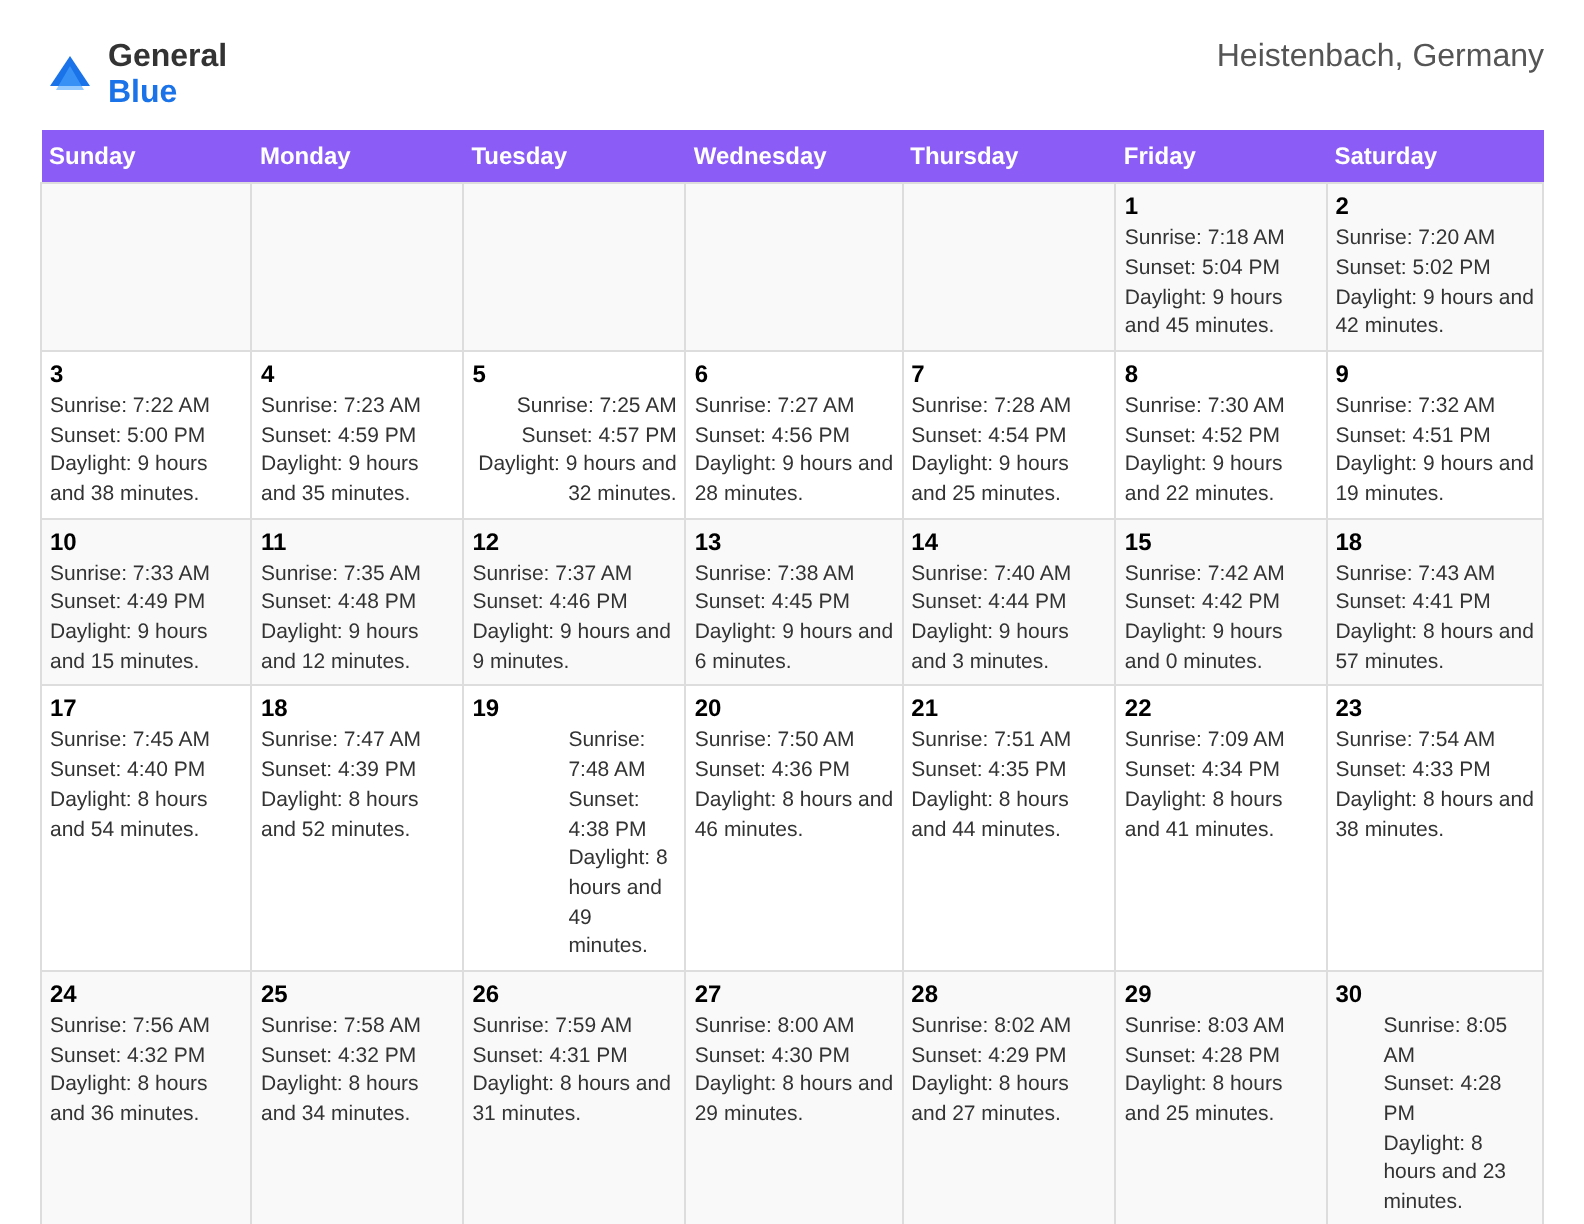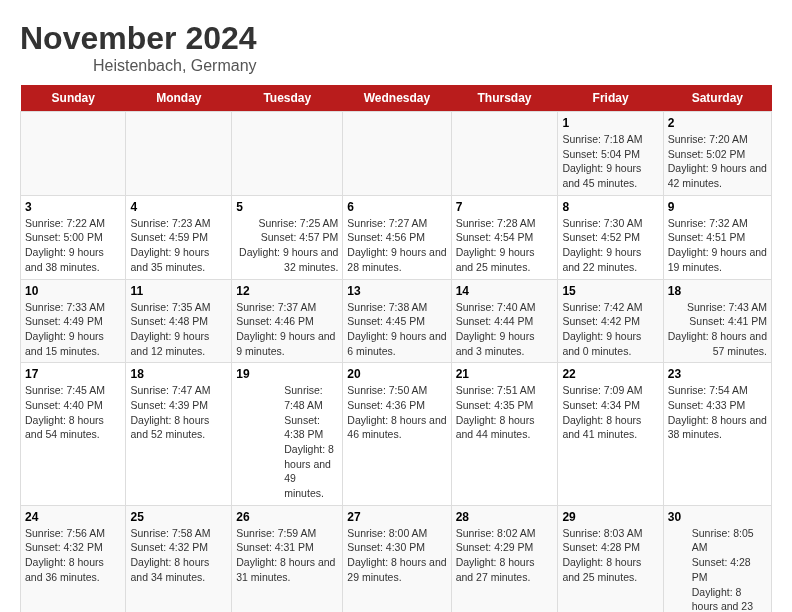--- a/index.html
+++ b/index.html
@@ -51,24 +51,24 @@
     .location {
       font-size: 16px;
       color: #555;
     }
     table {
       width: 100%;
       border-collapse: collapse;
       font-size: 11px;
     }
     thead tr th {
-      background-color: #b91c1c;
+      background-color: #8b5cf6;
       color: white;
       padding: 6px 4px;
-      text-align: center;
+      text-align: left;
       font-size: 12px;
       font-weight: bold;
     }
     tbody tr td {
       border: 1px solid #ddd;
       vertical-align: top;
       padding: 4px;
       width: 113px;
       min-height: 80px;
       background: #fff;
@@ -88,22 +88,31 @@
     .day-info {
       font-size: 10.5px;
       color: #333;
       line-height: 1.4;
     }
   </style>
 </head>
 <body>
 
 <div class="header">
+  <div class="logo">
+    <svg class="logo-icon" viewBox="0 0 30 30" xmlns="http://www.w3.org/2000/svg">
+      <polygon points="15,5 25,20 5,20" fill="#1a73e8"></polygon>
+      <polygon points="15,10 22,22 8,22" fill="#4da6ff" opacity="0.6"></polygon>
+    </svg>
+    <div class="logo-text">
+      <span class="logo-general">General</span>
+      <span class="logo-blue">Blue</span>
+    </div>
+  </div>
   <div class="title-area">
-    <div class="month-title">November 2024</div>
     <div class="location">Heistenbach, Germany</div>
   </div>
 </div>
 
 <table>
   <thead>
     <tr>
     <th>Sunday</th>
         <th>Monday</th>
         <th>Tuesday</th>
@@ -209,21 +218,21 @@
 Daylight: 9 hours and 3 minutes.</div>
         </td>
         <td>
           <span class="day-number">15</span>
           <div class="day-info" style="white-space: pre-line;">Sunrise: 7:42 AM
 Sunset: 4:42 PM
 Daylight: 9 hours and 0 minutes.</div>
         </td>
         <td>
           <span class="day-number">18</span>
-          <div class="day-info" style="white-space: pre-line; text-align: right;">Sunrise: 7:43 AM
+          <div class="day-info" style="white-space: pre-line;">Sunrise: 7:43 AM
 Sunset: 4:41 PM
 Daylight: 8 hours and 57 minutes.</div>
         </td>
       </tr>
       <tr>
         <td>
           <span class="day-number">17</span>
           <div class="day-info" style="white-space: pre-line;">Sunrise: 7:45 AM
 Sunset: 4:40 PM
 Daylight: 8 hours and 54 minutes.</div>

